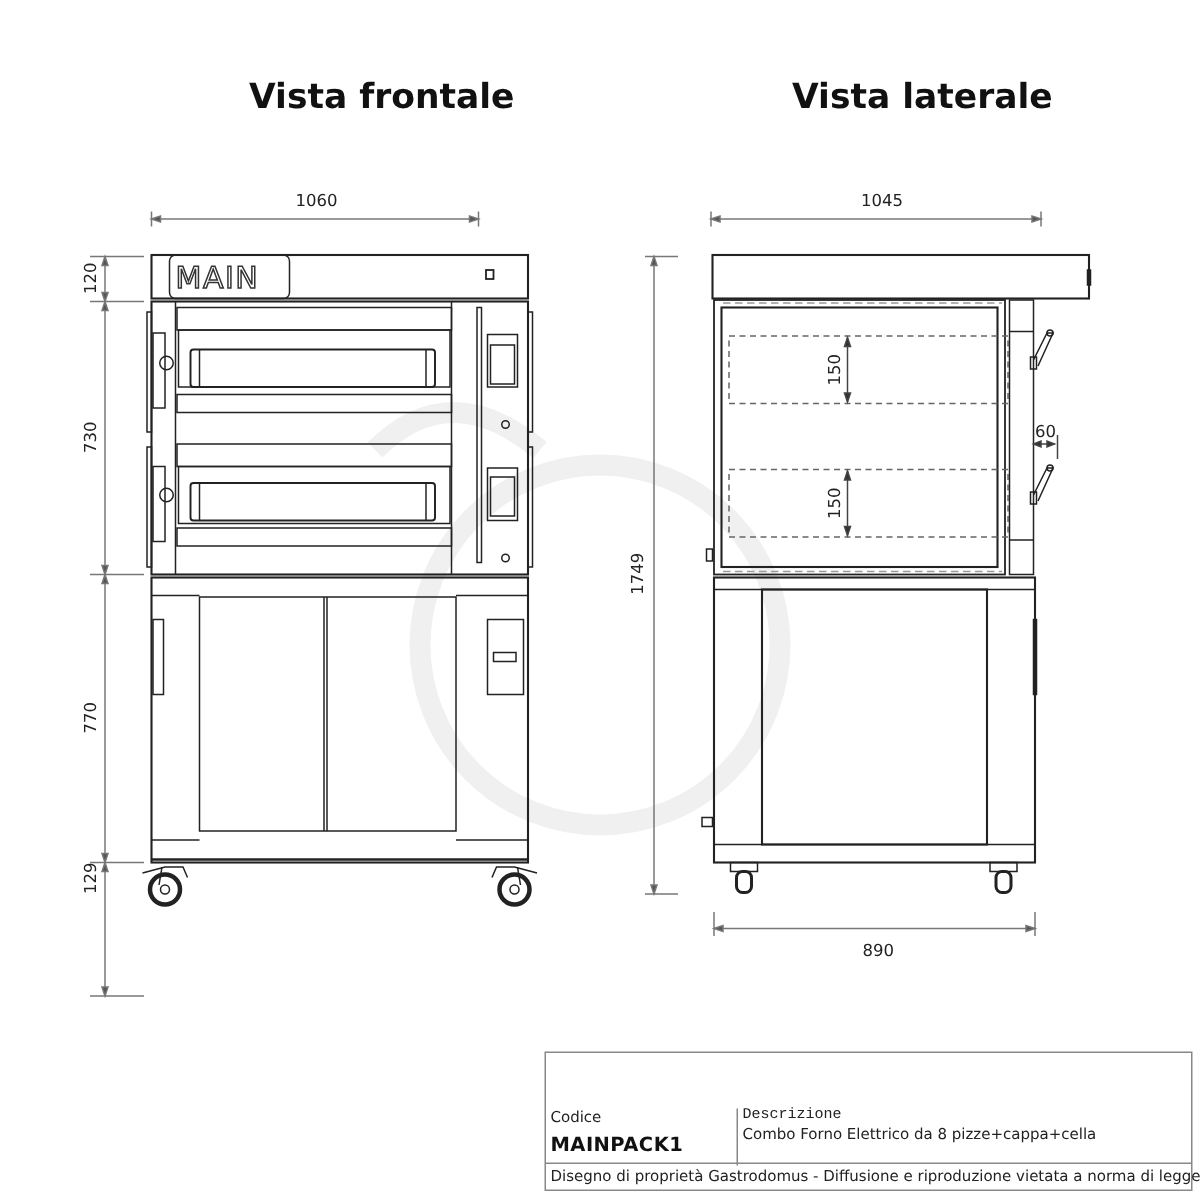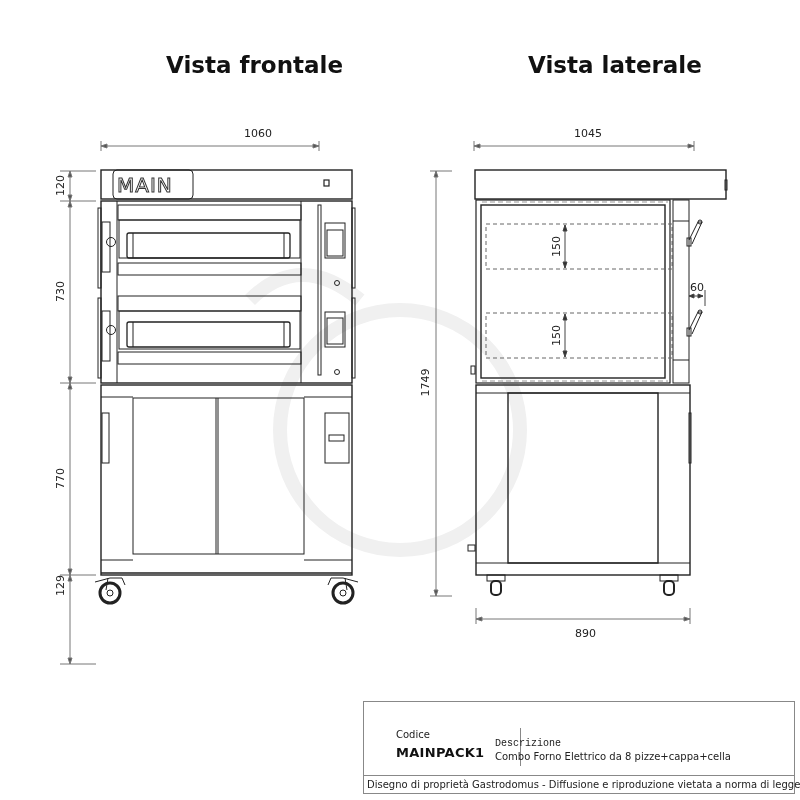--- a/index.html
+++ b/index.html
@@ -11,22 +11,22 @@
                font-family:"DejaVu Sans", sans-serif; }
   .dim-label.vert { transform:rotate(-90deg); transform-origin:center center; }
   svg.drawing { position:absolute; left:0; top:0; }
   .titleblock { position:absolute; left:363px; top:701px; width:432px; height:93px;
                 border:1px solid #888; box-sizing:border-box; background:#fff; }
   .tb-logo-row { position:absolute; left:0; top:0; width:100%; height:35px;
                  border-bottom:1px solid #888; box-sizing:border-box; }
   .tb-logo { position:absolute; left:124px; top:9px; font-family:"DejaVu Serif", serif;
              font-size:16px; letter-spacing:0.5px; color:#222; }
   .tb-logo .big { font-size:21px; }
-  .tb-code-cell { position:absolute; left:0; top:26px; width:128px; height:38px;
-                  border-right:1px solid #888; box-sizing:border-box;margin-left:29px; }
+  .tb-code-cell { position:absolute; left:0; top:37px; width:128px; height:38px;
+                  border-right:1px solid #888; box-sizing:border-box; }
   .tb-desc-cell { position:absolute; left:128px; top:35px; width:302px; height:38px; }
   .tb-row-border { position:absolute; left:0; top:73px; width:100%; height:0;
                    border-top:1px solid #888; }
   .tb-small { position:absolute; font-size:10px; color:#222; }
   .tb-code { position:absolute; left:3px; top:17px; font-weight:bold; font-size:13px;
              letter-spacing:0.3px; }
   .tb-footer { position:absolute; left:3px; top:77px; font-size:10px; color:#222; white-space:nowrap; }
 </style>
 </head>
 <body>
@@ -218,21 +218,21 @@
     </g>
     <g>
       <rect x="660" y="575" width="18" height="6"></rect>
       <rect x="664" y="581" width="10" height="14" rx="4" stroke-width="2"></rect>
     </g>
   </g>
 </svg>
 
 <div class="dim-label" style="left:117px; top:173px; font-size:20px; font-family:'DejaVu Sans', sans-serif; letter-spacing:1px; color:#fff; -webkit-text-stroke:1px #333;">MAIN</div>
 
-<div class="dim-label" style="left:197px; top:127px;margin-left:47px;">1060</div>
+<div class="dim-label" style="left:197px; top:127px;">1060</div>
 <div class="dim-label vert" style="left:50px; top:179px;">120</div>
 <div class="dim-label vert" style="left:50px; top:285px;">730</div>
 <div class="dim-label vert" style="left:50px; top:472px;">770</div>
 <div class="dim-label vert" style="left:50px; top:579px;">129</div>
 
 <div class="dim-label" style="left:574px; top:127px;">1045</div>
 <div class="dim-label vert" style="left:411px; top:376px;">1749</div>
 <div class="dim-label vert" style="left:546px; top:240px;">150</div>
 <div class="dim-label vert" style="left:546px; top:329px;">150</div>
 <div class="dim-label" style="left:690px; top:281px;">60</div>

